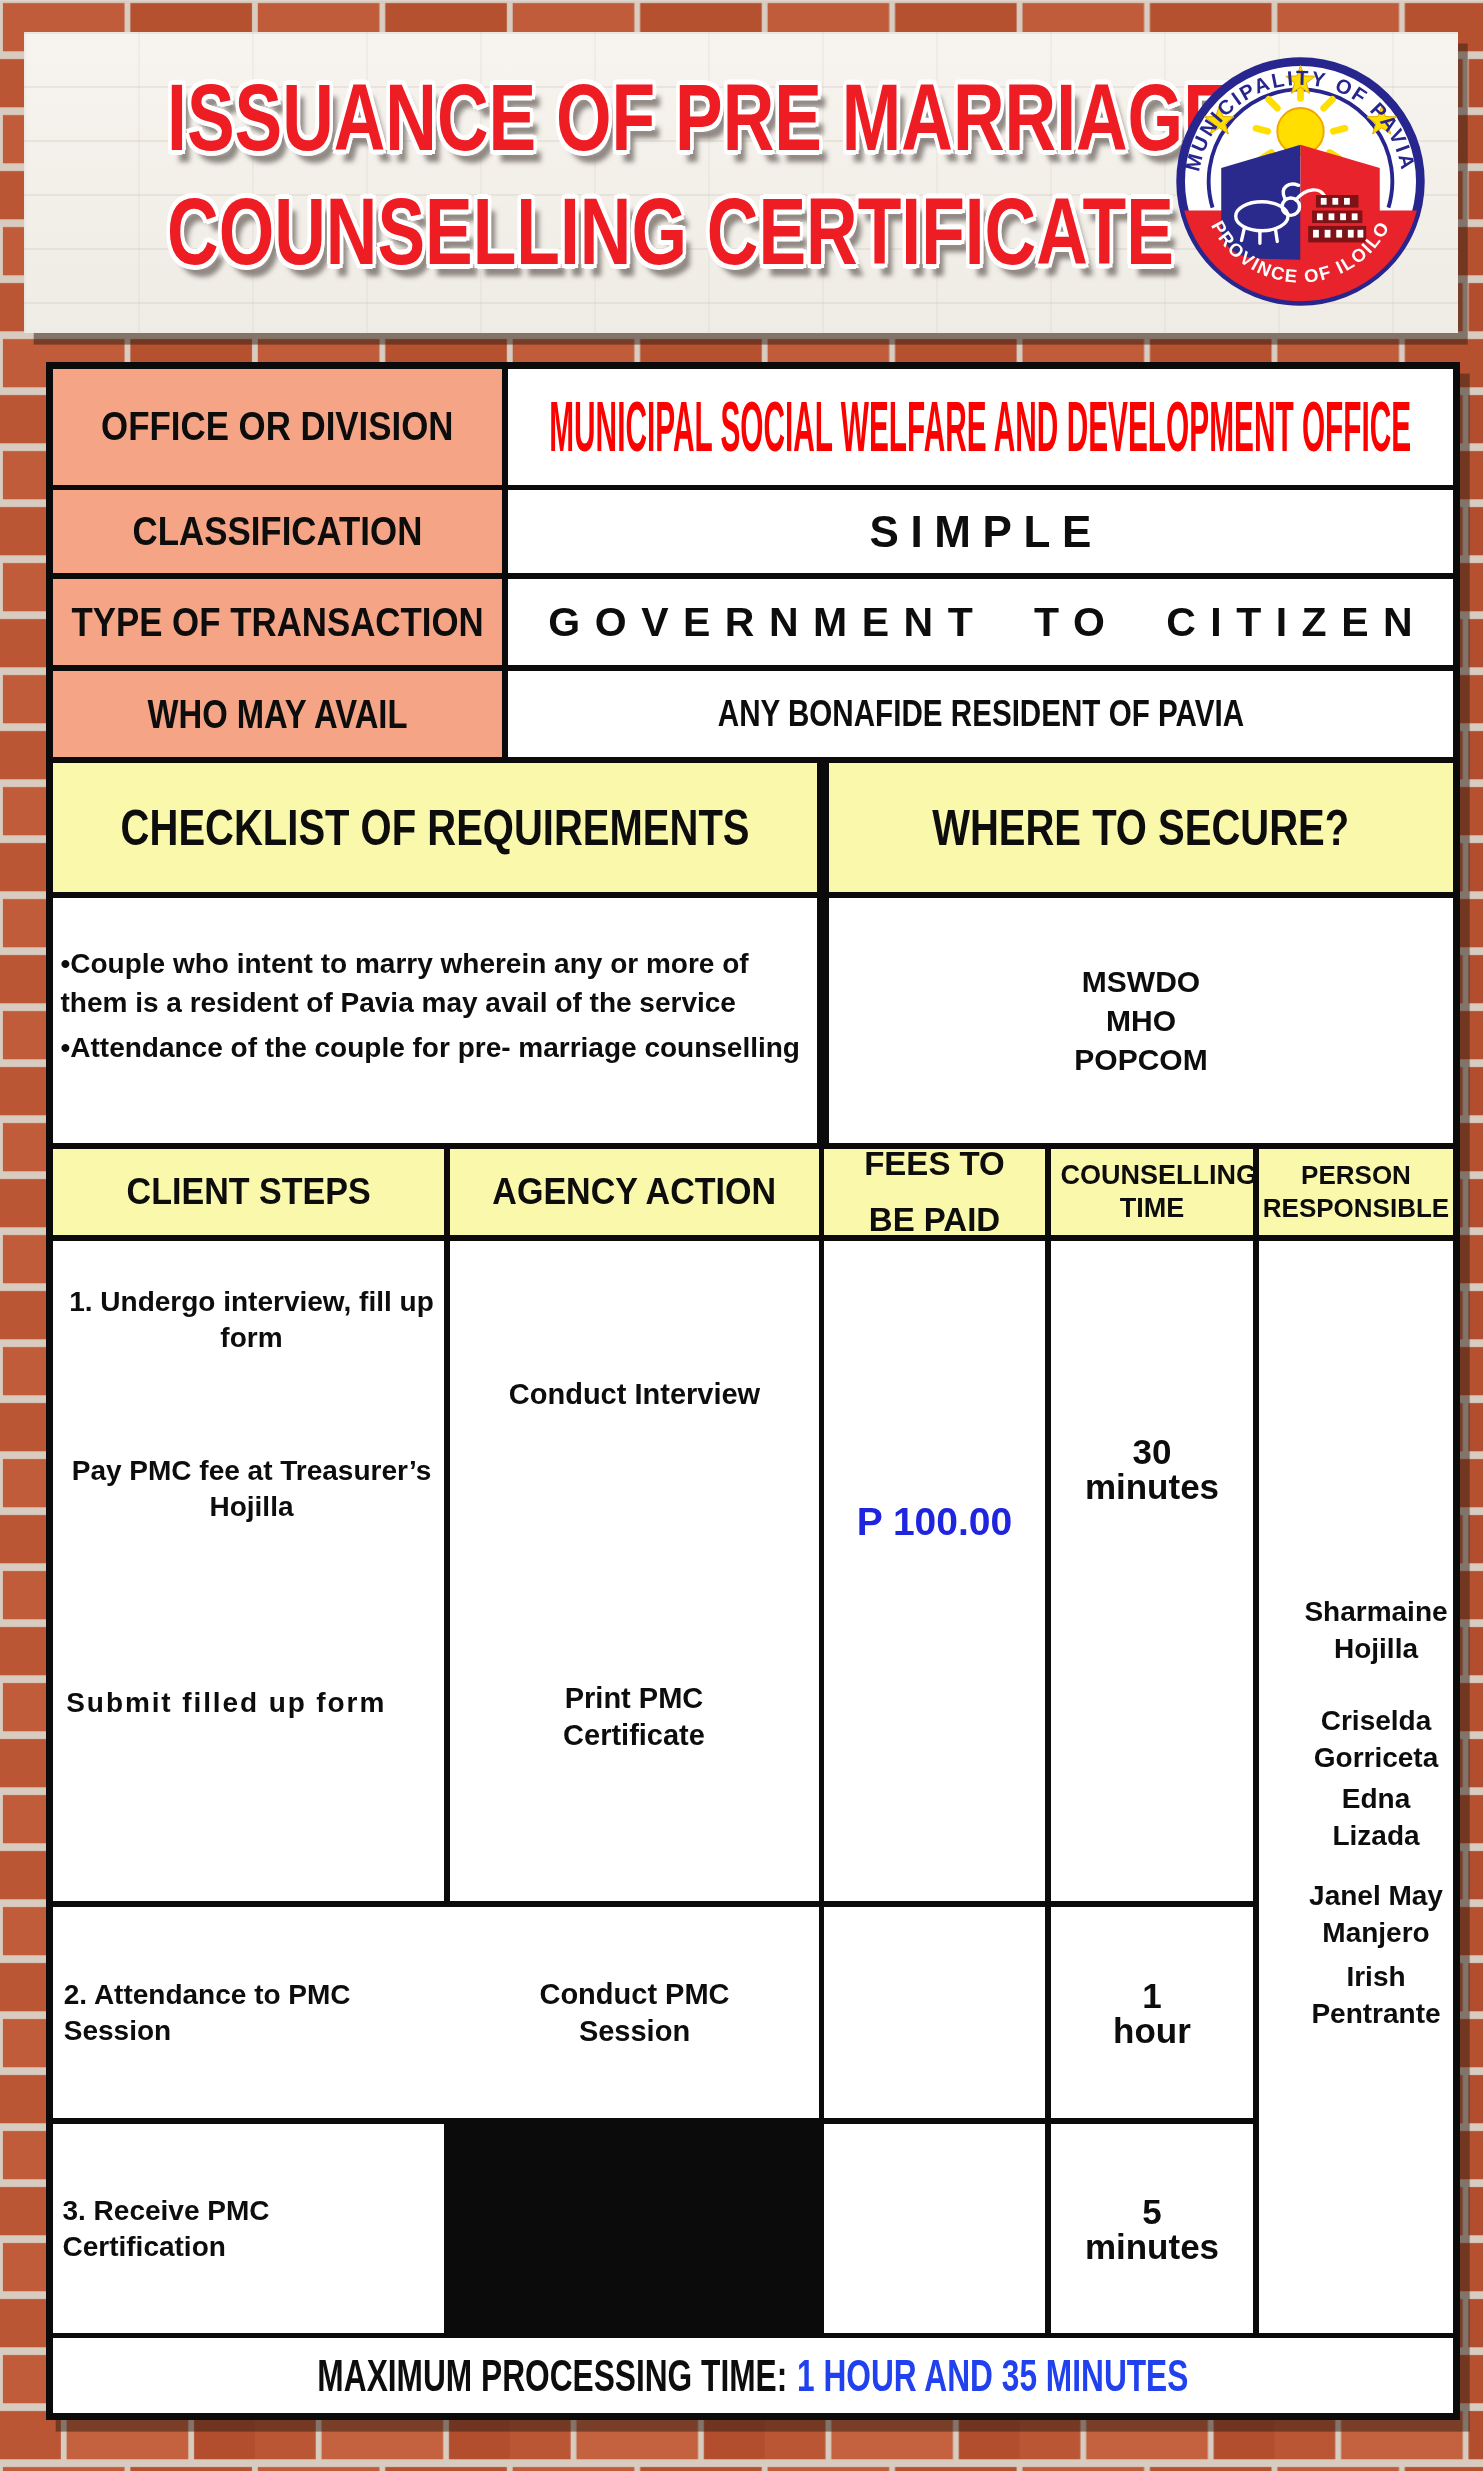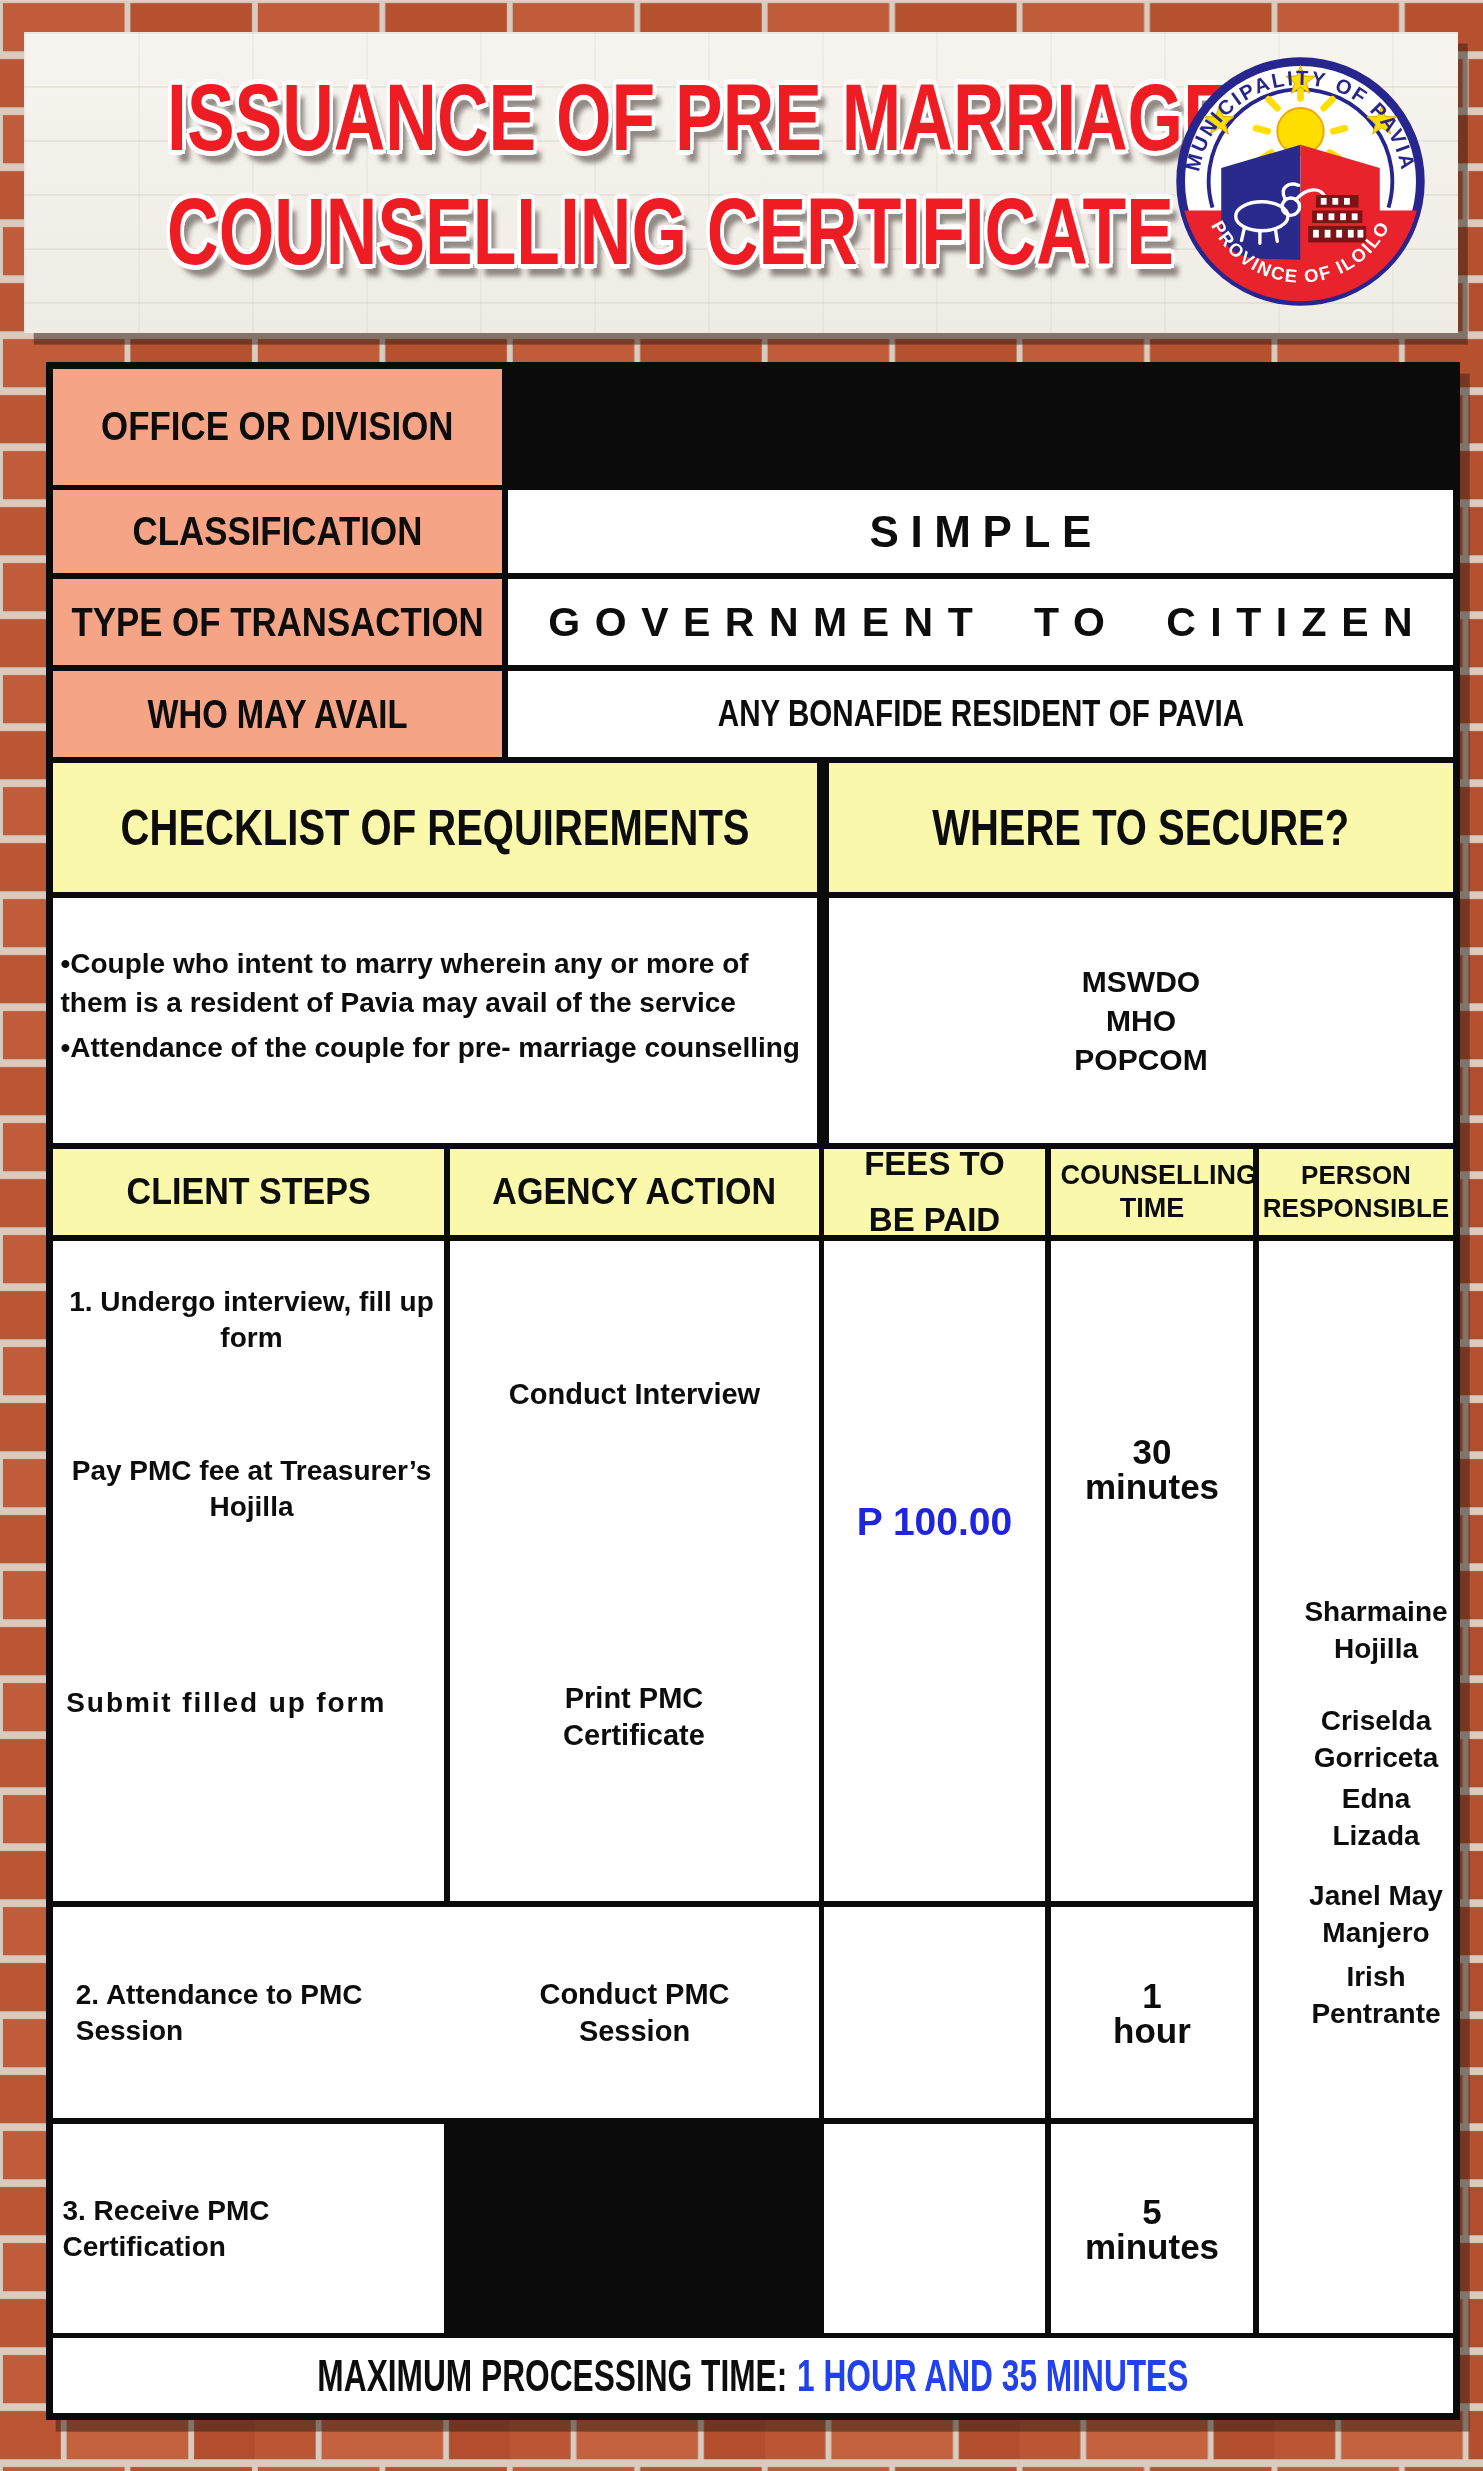--- a/index.html
+++ b/index.html
@@ -145,20 +145,23 @@
       <textPath href="#arcBot" startOffset="50%" text-anchor="middle">PROVINCE OF ILOILO</textPath>
     </text>
   </svg>
 </div>
 
 <div class="sheet">
 
   <div class="cell salmon" style="left:6.8px;top:6.8px;width:449px;height:116px">
       <span class="cx cx85 t-label">OFFICE OR DIVISION</span>
     </div>
+  <div class="cell" style="left:462px;top:6.8px;width:945px;height:116px">
+      <span class="cx cx42 t-office">MUNICIPAL SOCIAL WELFARE AND DEVELOPMENT OFFICE</span>
+    </div>
 
   <div class="cell salmon" style="left:6.8px;top:128px;width:449px;height:83px">
       <span class="cx cx85 t-label">CLASSIFICATION</span>
     </div>
   <div class="cell" style="left:462px;top:128px;width:945px;height:83px">
       <span class="t-simple">SIMPLE</span>
     </div>
 
   <div class="cell salmon" style="left:6.8px;top:217px;width:449px;height:86px">
       <span class="cx cx85 t-label">TYPE OF TRANSACTION</span>
@@ -229,21 +232,21 @@
   </div>
 
   <div class="cell rel" style="left:1213px;top:879px;width:194px;height:1092px">
     <div class="abs wfull t-name" style="top:352px">Sharmaine Hojilla</div>
     <div class="abs wfull t-name" style="top:461px">Criselda Gorriceta</div>
     <div class="abs wfull t-name" style="top:539px">Edna Lizada</div>
     <div class="abs wfull t-name" style="top:636px">Janel May Manjero</div>
     <div class="abs wfull t-name" style="top:717px">Irish Pentrante</div>
   </div>
 
-  <div class="cell left" style="left:6.8px;top:1545px;width:468px;height:211px;padding-left:23px">
+  <div class="cell left" style="left:6.8px;top:1545px;width:468px;height:211px;padding-left:11px">
     <div class="t-step" style="width:319px">2. Attendance to PMC Session</div>
   </div>
   <div class="cell" style="left:404px;top:1545px;width:369px;height:211px">
     <div class="t-action" style="width:251px">Conduct PMC Session</div>
   </div>
   <div class="cell" style="left:778px;top:1545px;width:221px;height:211px">
     <div class="t-fee"></div>
   </div>
   <div class="cell" style="left:1005px;top:1545px;width:202px;height:211px">
     <div class="t-time">1

